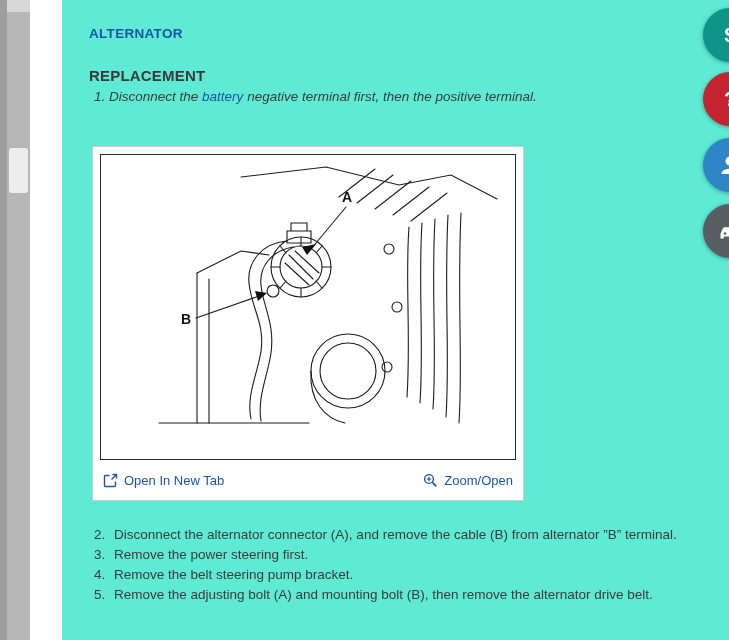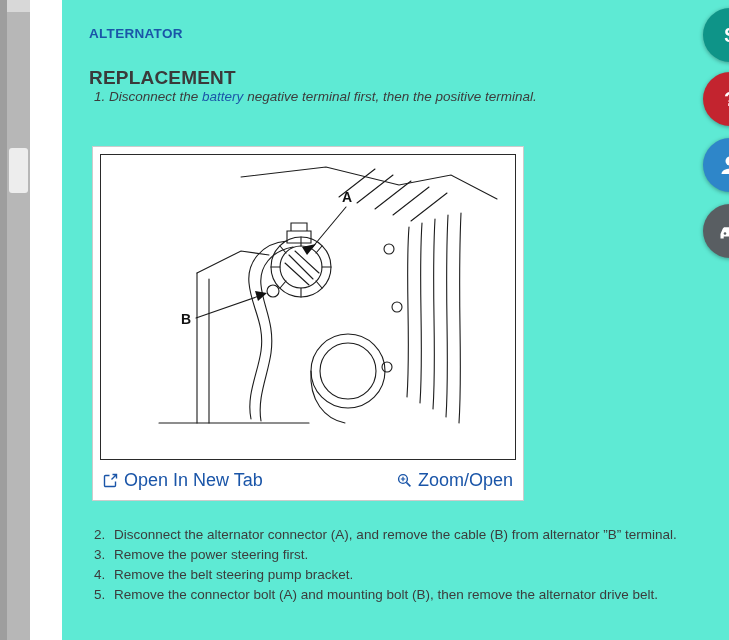--- a/index.html
+++ b/index.html
@@ -13,31 +13,31 @@
 
   
   .scroll-strip { position: absolute; left: 0; top: 0; width: 30px; height: 640px; background: #9e9e9e; }
   .scroll-track { position: absolute; left: 7px; top: 0; width: 23px; height: 640px; background: #b7b7b7; }
   .scroll-cap   { position: absolute; left: 7px; top: 0; width: 23px; height: 12px; background: #d8d8d8; }
   .scroll-thumb { position: absolute; left: 9px; top: 148px; width: 19px; height: 45px; background: #ededed; border-radius: 3px; }
 
   .content { position: absolute; left: 30px; top: 0; width: 699px; height: 640px; background: #5eead4; margin-left: 32px; }
 
   .page-title { position: absolute; left: 27px; top: 26px; font-size: 13.5px; font-weight: bold; letter-spacing: .3px; color: var(--accent); }
-  .section-title { position: absolute; left: 27px; top: 67px; font-size: 19px; font-weight: bold; color: #3a3a3a; letter-spacing: .2px; }
+  .section-title { position: absolute; left: 27px; top: 67px; font-size: 15px; font-weight: bold; color: #3a3a3a; letter-spacing: .2px; }
 
   .step-one { position: absolute; left: 32px; top: 89px; font-size: 13.5px; font-style: italic; }
   .inline-link { color: var(--accent); text-decoration: none; cursor: pointer; }
 
   
   .figure { position: absolute; left: 30px; top: 146px; width: 432px; border: 1px solid #cccccc; background: #fff; }
   .fig-image { margin: 7px 7px 0 7px; height: 306px; border: 1px solid #2a2a2a; background: #fff; }
   .fig-image svg { width: 100%; height: 100%; display: block; }
   .fig-toolbar { height: 40px; display: flex; align-items: center; justify-content: space-between; padding: 0 10px; }
-  .fig-link { display: inline-flex; align-items: center; gap: 6px; color: var(--accent); font-size: 18px; cursor: pointer; text-decoration: none; }
+  .fig-link { display: inline-flex; align-items: center; gap: 6px; color: var(--accent); font-size: 13px; cursor: pointer; text-decoration: none; }
   .fig-link svg { display: block; }
 
   
   .steps { position: absolute; left: 32px; top: 525px; font-size: 13.5px; line-height: 20px; }
   .step-row { display: flex; }
   .step-num { width: 20px; flex: 0 0 20px; text-align: left; }
 
   
   .fab { position: absolute; left: 703px; width: 54px; height: 54px; border-radius: 50%;
          display: flex; align-items: center; justify-content: center;
@@ -143,21 +143,21 @@
     <div class="step-row">
       <span class="step-num">3.</span>
       <span>Remove the power steering first.</span>
     </div>
     <div class="step-row">
       <span class="step-num">4.</span>
       <span>Remove the belt steering pump bracket.</span>
     </div>
     <div class="step-row">
       <span class="step-num">5.</span>
-      <span>Remove the connector bolt (A) and mounting bolt (B), then remove the alternator drive belt.</span>
+      <span>Remove the adjusting bolt (A) and mounting bolt (B), then remove the alternator drive belt.</span>
     </div>
   </div>
 </div>
 
 <div class="fab" style="top: 8px; background: rgb(14, 148, 136);">
   <svg width="26" height="26" viewBox="0 0 26 26">
     <text x="13" y="20" text-anchor="middle" font-size="20" font-weight="bold" fill="#ffffff">$</text>
   </svg>
 </div>
 <div class="fab" style="top: 72px; background: rgb(195, 36, 47);">

